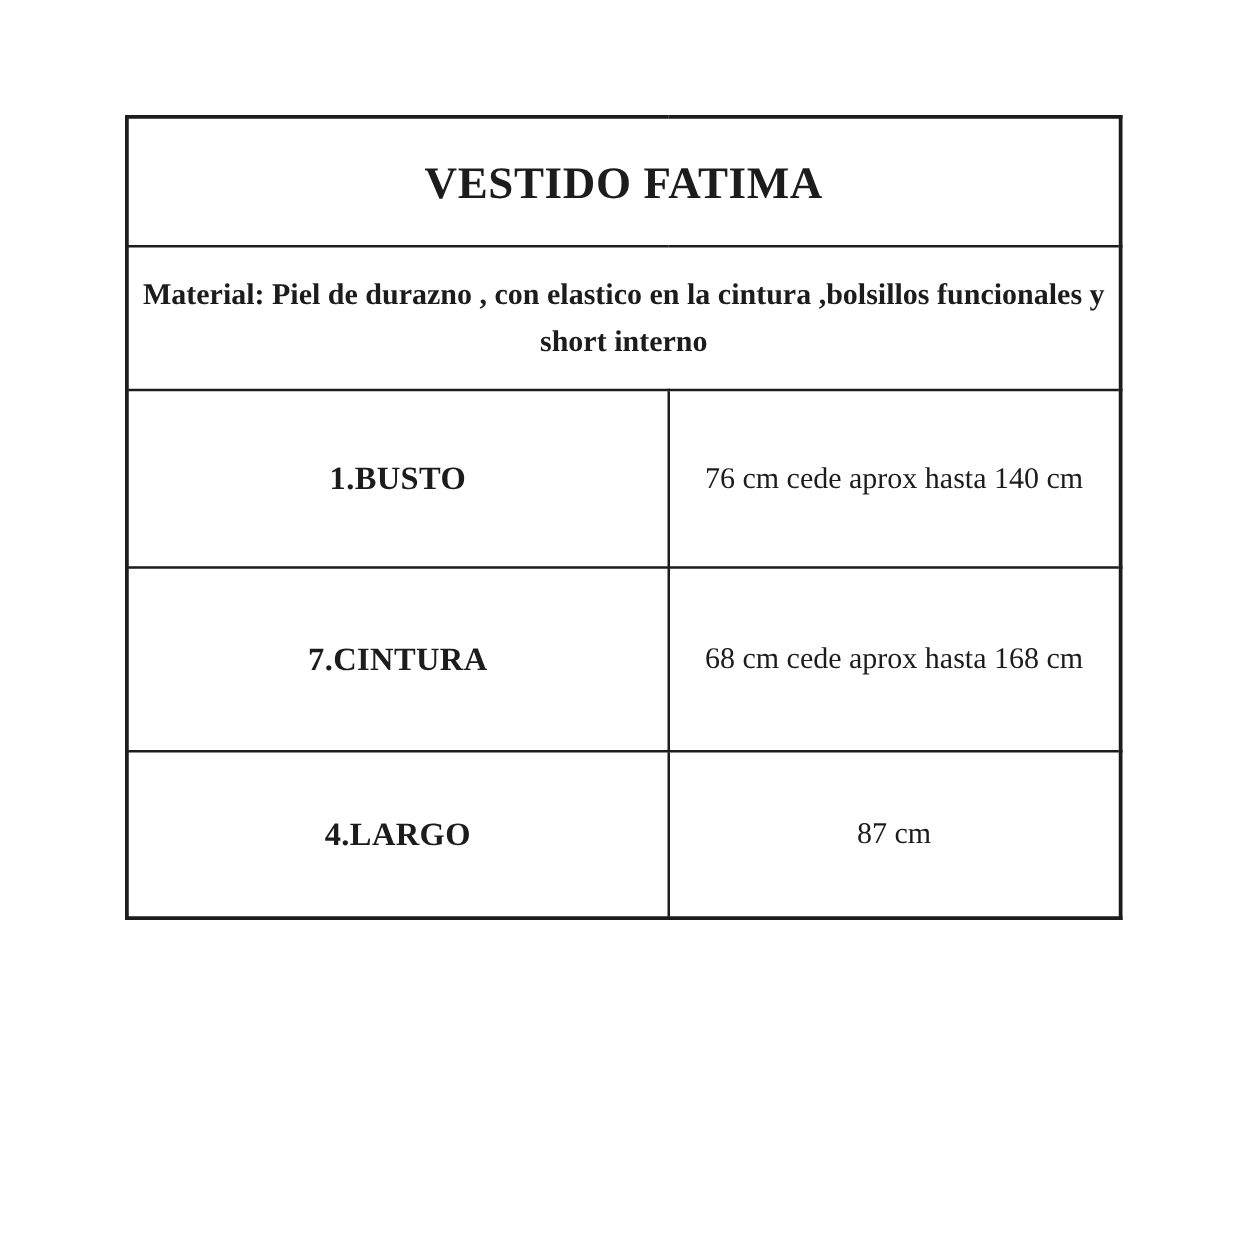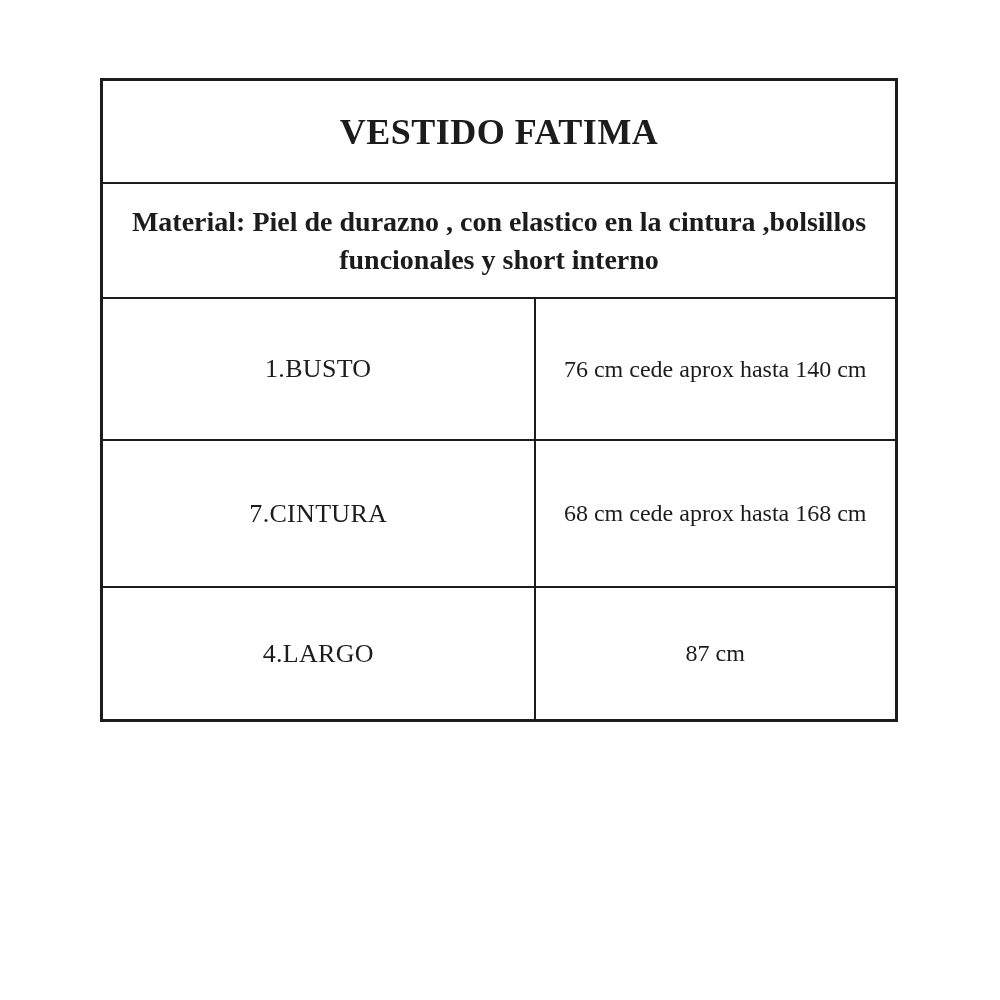--- a/index.html
+++ b/index.html
@@ -11,21 +11,21 @@
     position: relative;
     width: 1000px;
     height: 1000px;
     background: #ffffff;
     font-family: "Liberation Serif", "DejaVu Serif", serif;
     color: #1c1c1c;
   }
   table.size-chart {
     position: absolute;
     left: 100px;
-    top: 78px;
+    top: 92px;
     width: 795px;
     border-collapse: collapse;
     table-layout: fixed;
     border: 3px solid #1c1c1c;
   }
   table.size-chart td {
     border: 2px solid #1c1c1c;
     vertical-align: middle;
     text-align: center;
     padding: 0 4px;
@@ -41,31 +41,31 @@
   tr.row-m2       td { height: 145px; }
   tr.row-m3       td { height: 135px; }
   tr.row-m4       td { height: 131px; }
 
   .title-cell {
     font-size: 36px;
     font-weight: bold;
     letter-spacing: 0.5px;
   }
   .material-cell {
-    font-size: 28px;
+    font-size: 24px;
     font-weight: bold;
     line-height: 38px;
   }
   .st-cell {
     font-size: 26px;
     font-weight: bold;
   }
   .label-cell {
     font-size: 26px;
-    font-weight: normal;
+    font-weight: bold;
     letter-spacing: 0.3px;
   }
   .value-cell {
     font-size: 24px;
     font-weight: normal;
   }
 </style>
 </head>
 <body>
 

